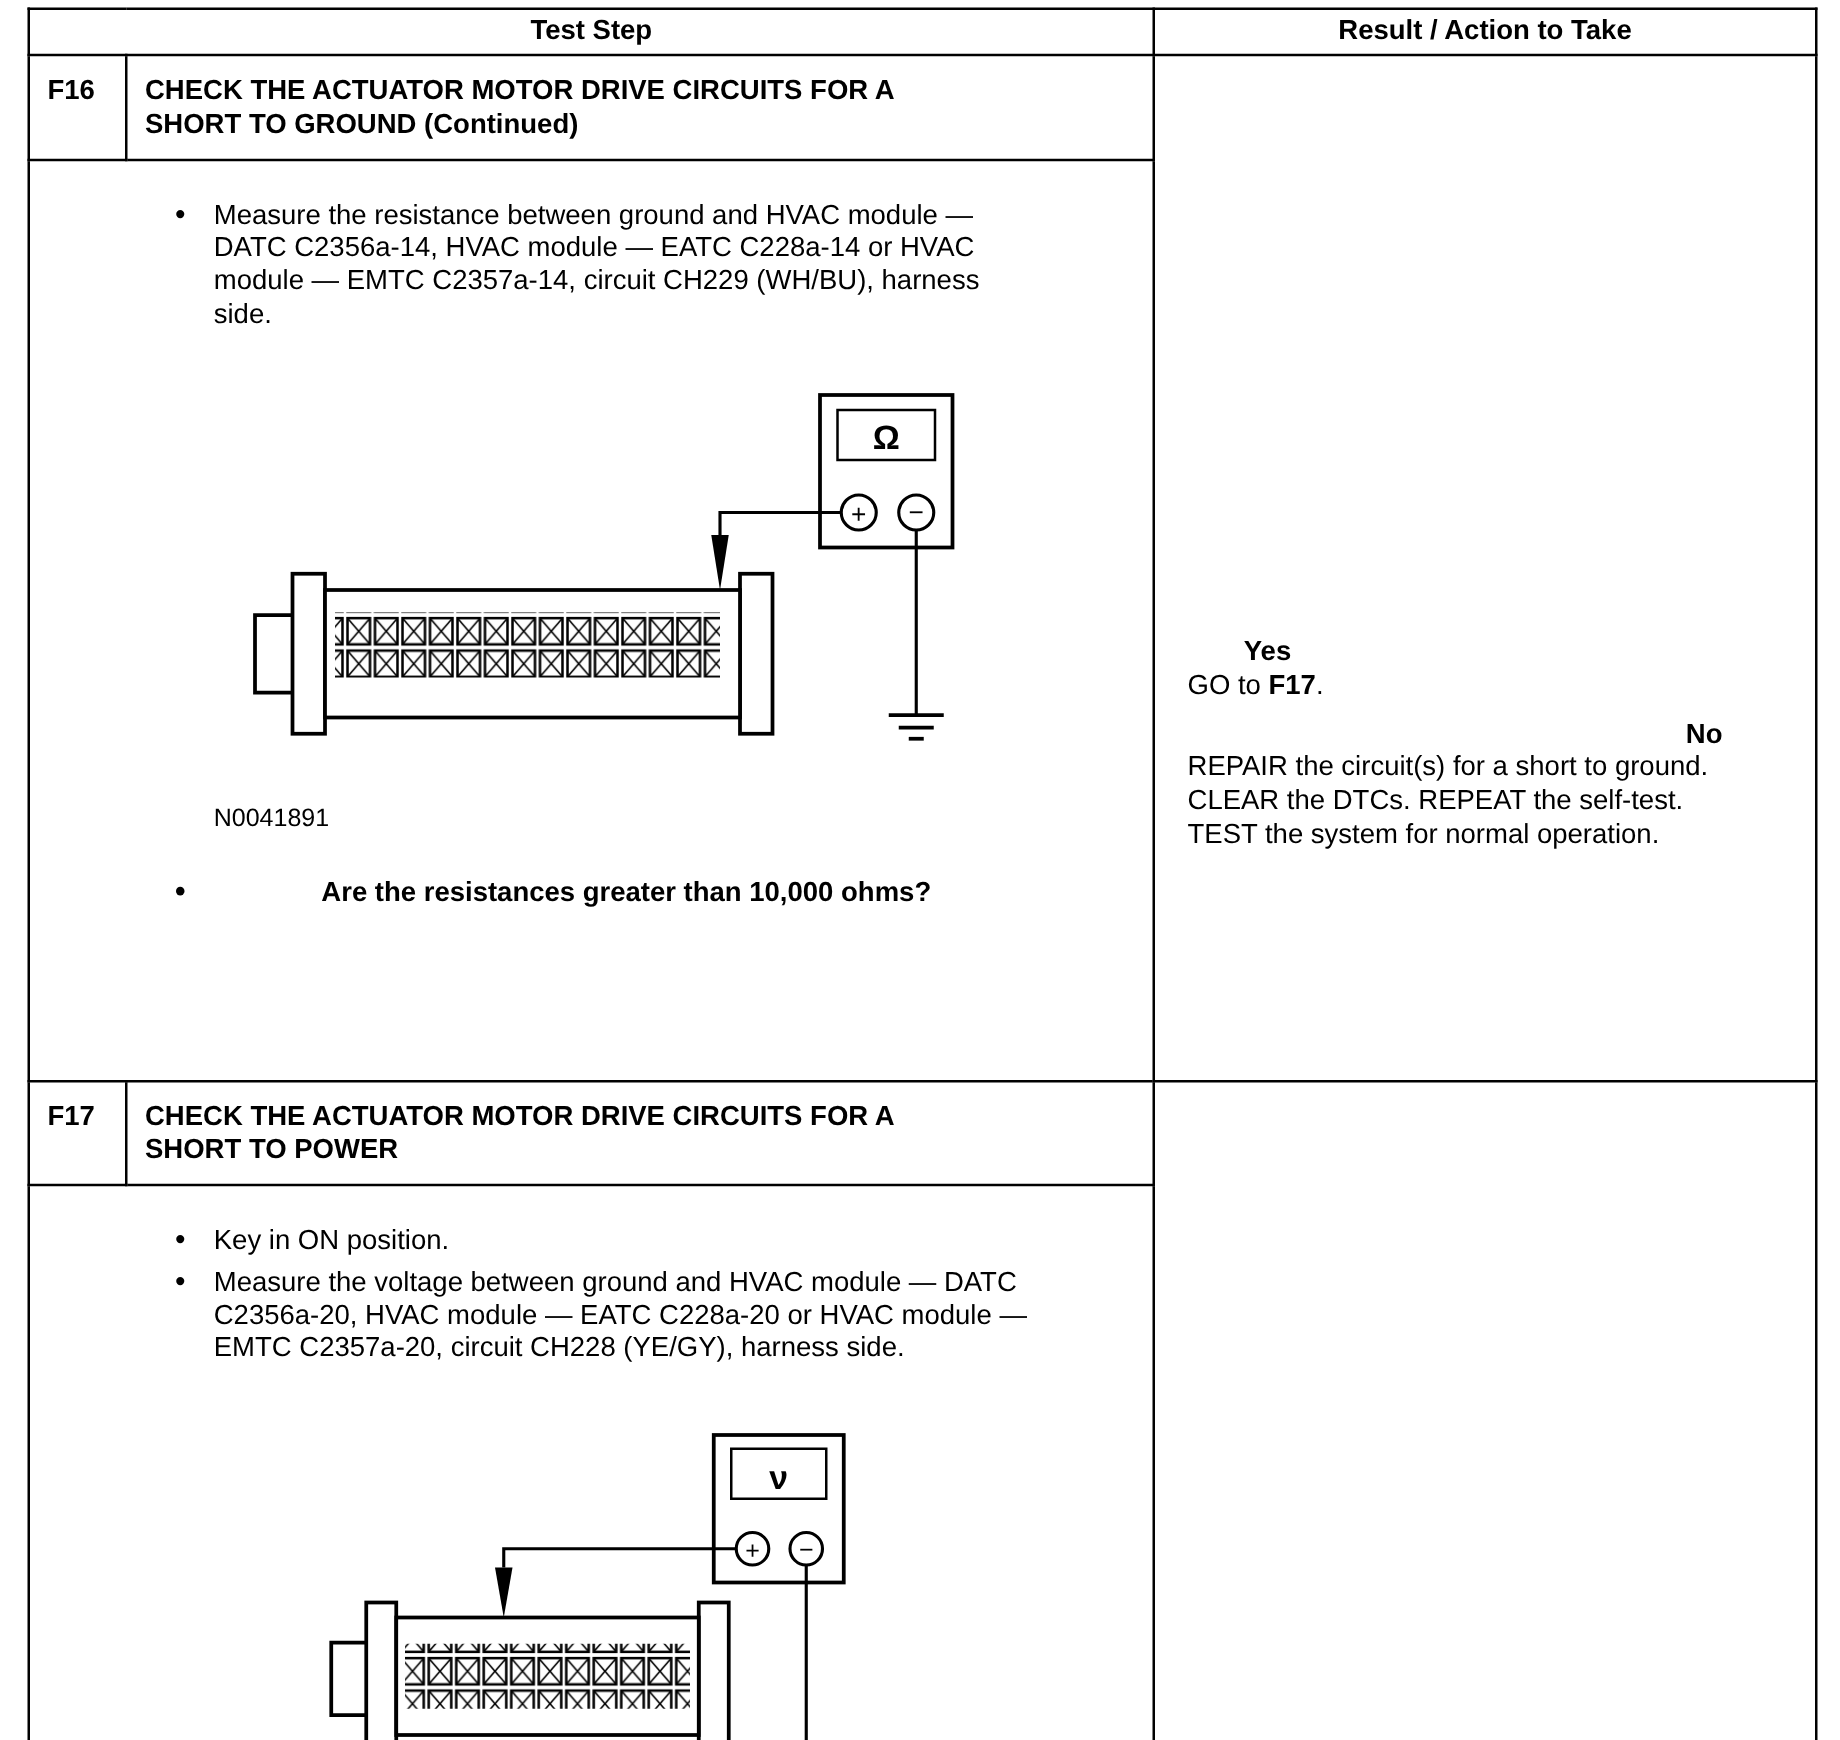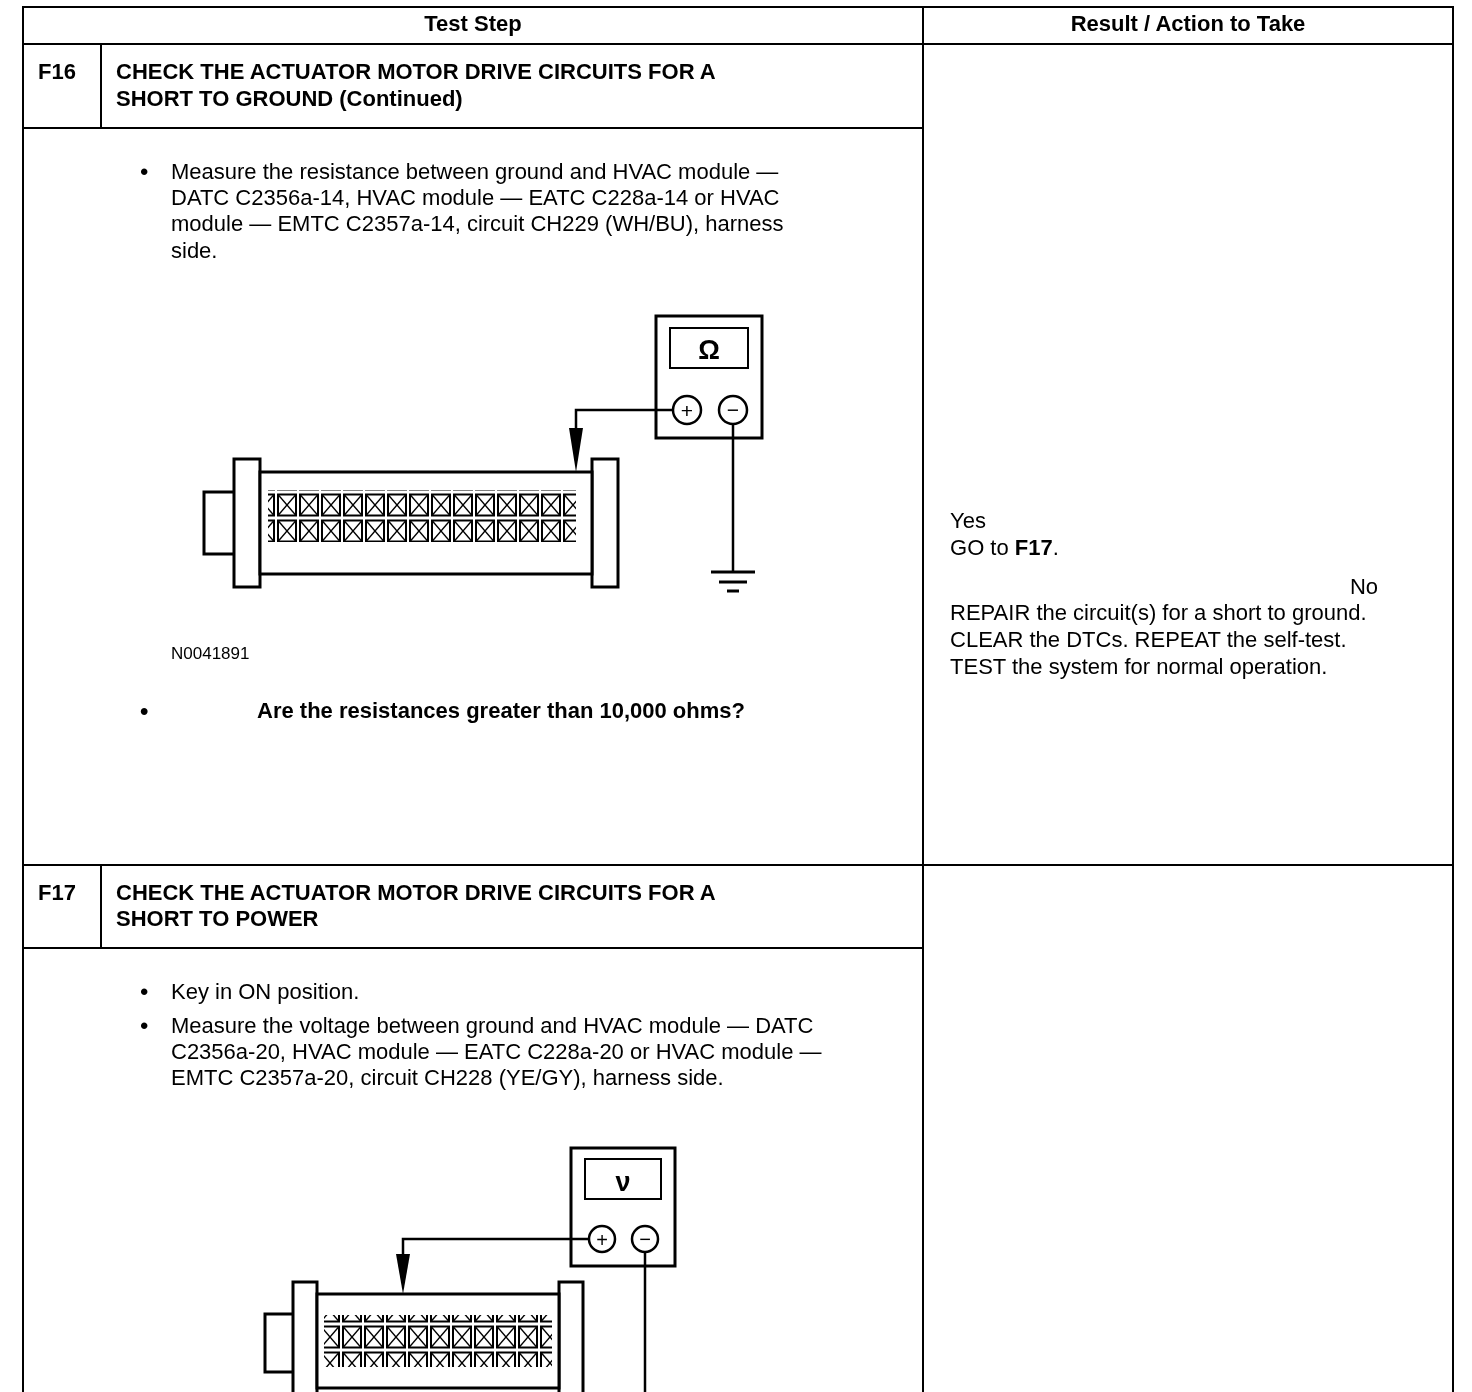--- a/index.html
+++ b/index.html
@@ -31,26 +31,26 @@
 
   .stepbody { padding: 0 0 8px 0; }
   .bullets { list-style: none; margin: 16px 0 0 0; padding: 0 77px 0 133px; line-height: 1.2; }
   .bullets li { position: relative; margin: 0 0 7px 0; }
   .bullets li::before { content: "\2022"; position: absolute; left: -31px; top: -1px; font-size: 24px; }
   .q-bullet { margin-top: 34px; text-align: center; }
   .q-bullet li { font-weight: 700; }
 
   .diagram { display: block; margin: 46px 0 0 150px; }
   .diagram17 { margin: 50px 0 0 215px; }
-  .figid { font-size: 17px; margin: 22px 0 0 133px; }
+  .figid { font-size: 20px; margin: 22px 0 0 133px; }
   .figid17 { margin-top: 10px; }
 
   .result-cell { vertical-align: top; }
   .result-inner { padding: 449px 60px 0 12px; line-height: 1.22; }
-  .res-head { font-weight: 400; }
+  .res-head { font-weight: 700; margin-left: 45px; }
   .res-gap { margin-top: 12px; text-align: right; }
   .b { font-weight: 700; }
 
   .h-f16 { height: 737px; }
   .h-f17 { height: 730px; }
 
   .continued { text-align: right; font-size: 23px; margin: 8px 4px 0 0; }
 
   svg text { font-family: "Liberation Sans", sans-serif; }
 </style>

